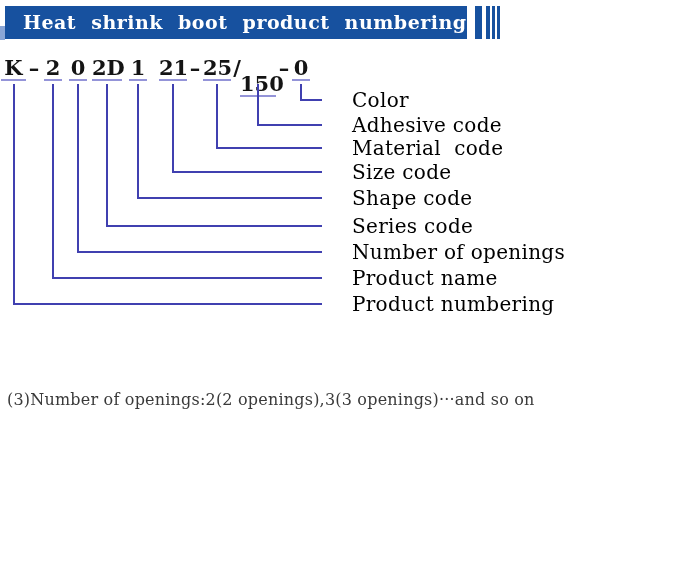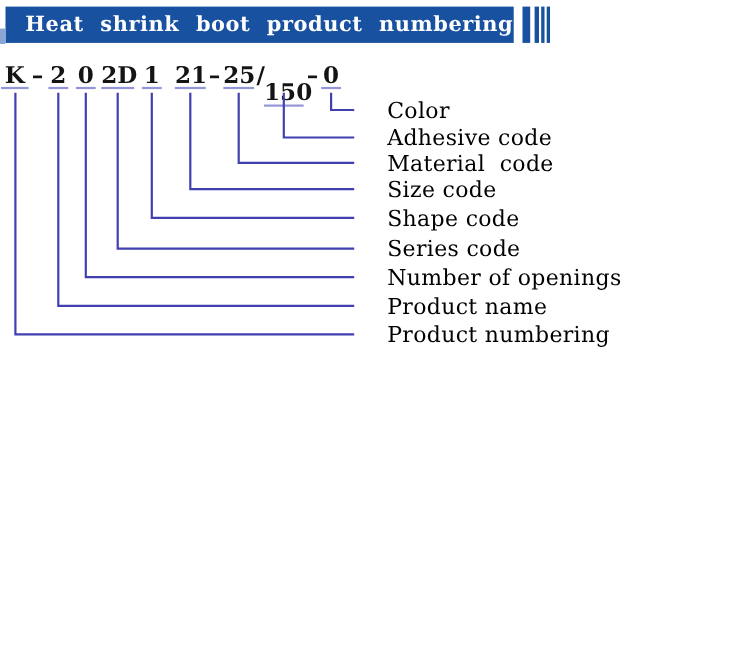--- a/index.html
+++ b/index.html
@@ -92,20 +92,21 @@
     <div class="lbl" style="top:138px;">Material  code</div>
     <div class="lbl" style="top:162px;">Size code</div>
     <div class="lbl" style="top:188px;">Shape code</div>
     <div class="lbl" style="top:216px;">Series code</div>
     <div class="lbl" style="top:242px;">Number of openings</div>
     <div class="lbl" style="top:268px;">Product name</div>
     <div class="lbl" style="top:294px;">Product numbering</div>
   </div>
 
   <div class="notes">
+    <div class="note-line">(3)Number of openings:2(2 openings),3(3 openings)···and so on</div>
     
     
     
     
     
     
     
   </div>
 
 </div>

